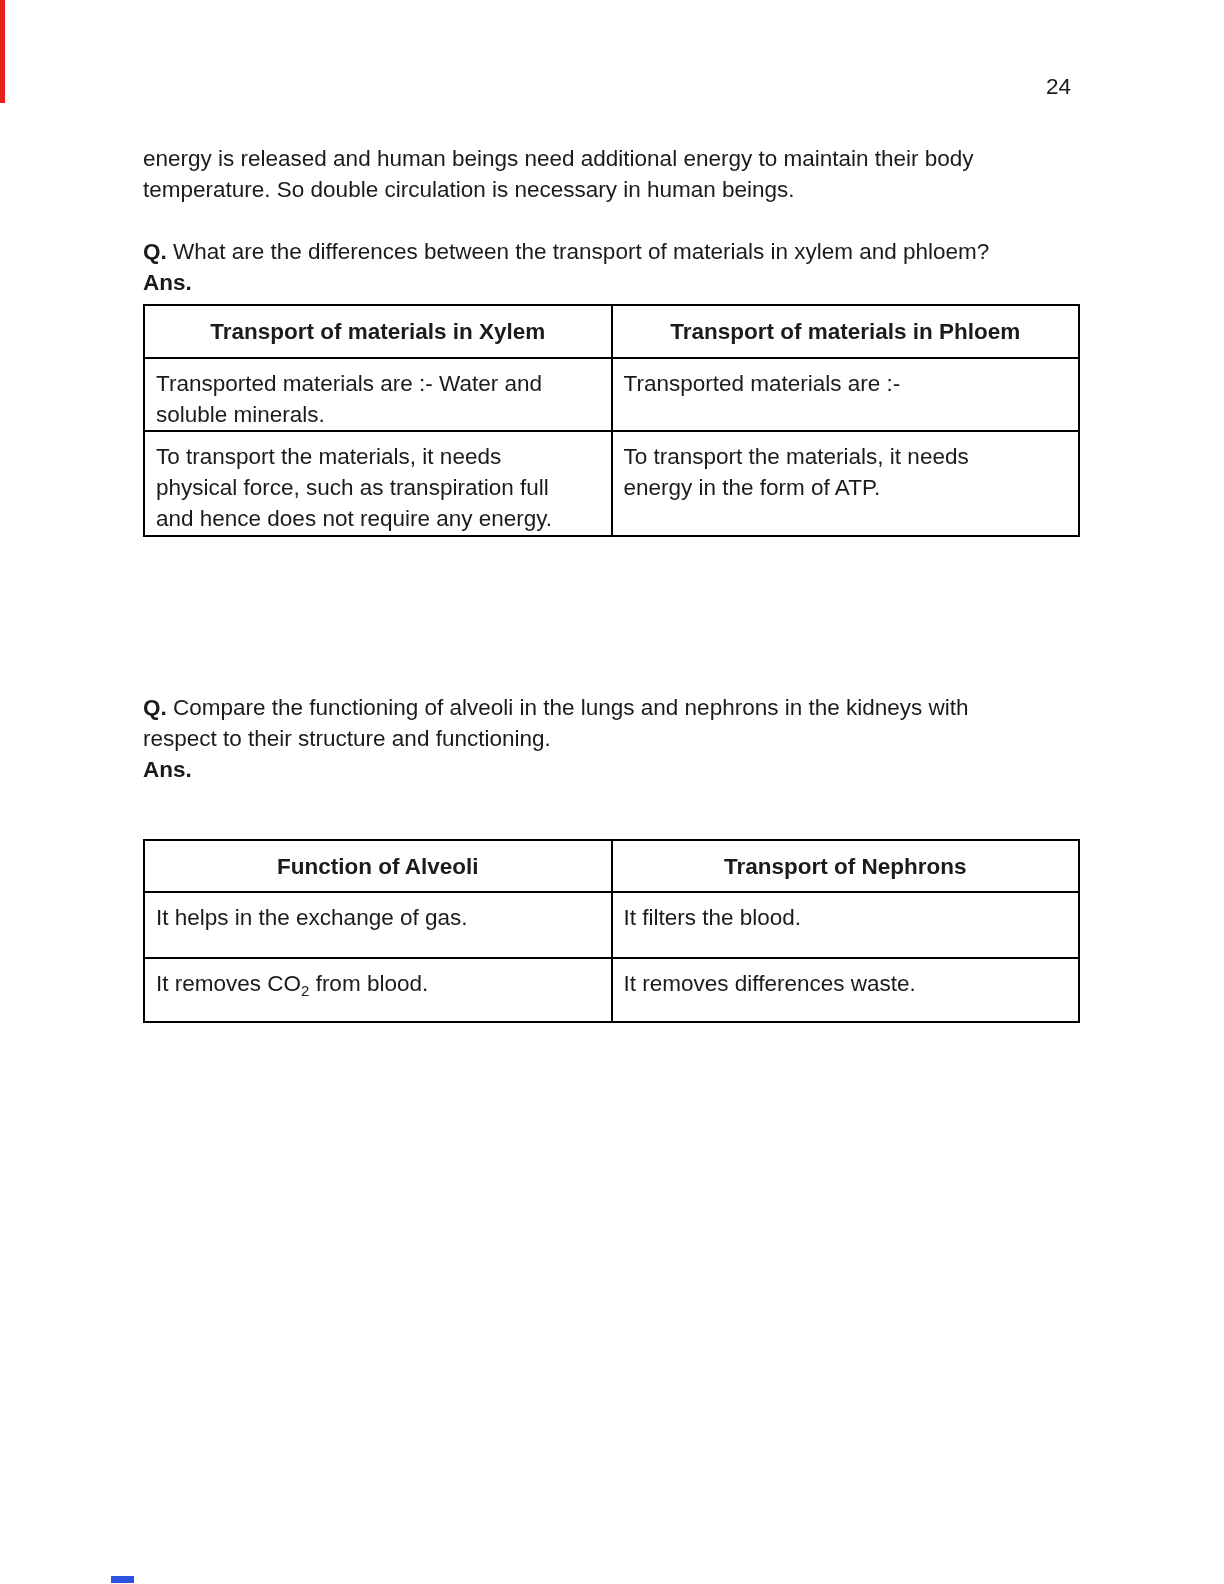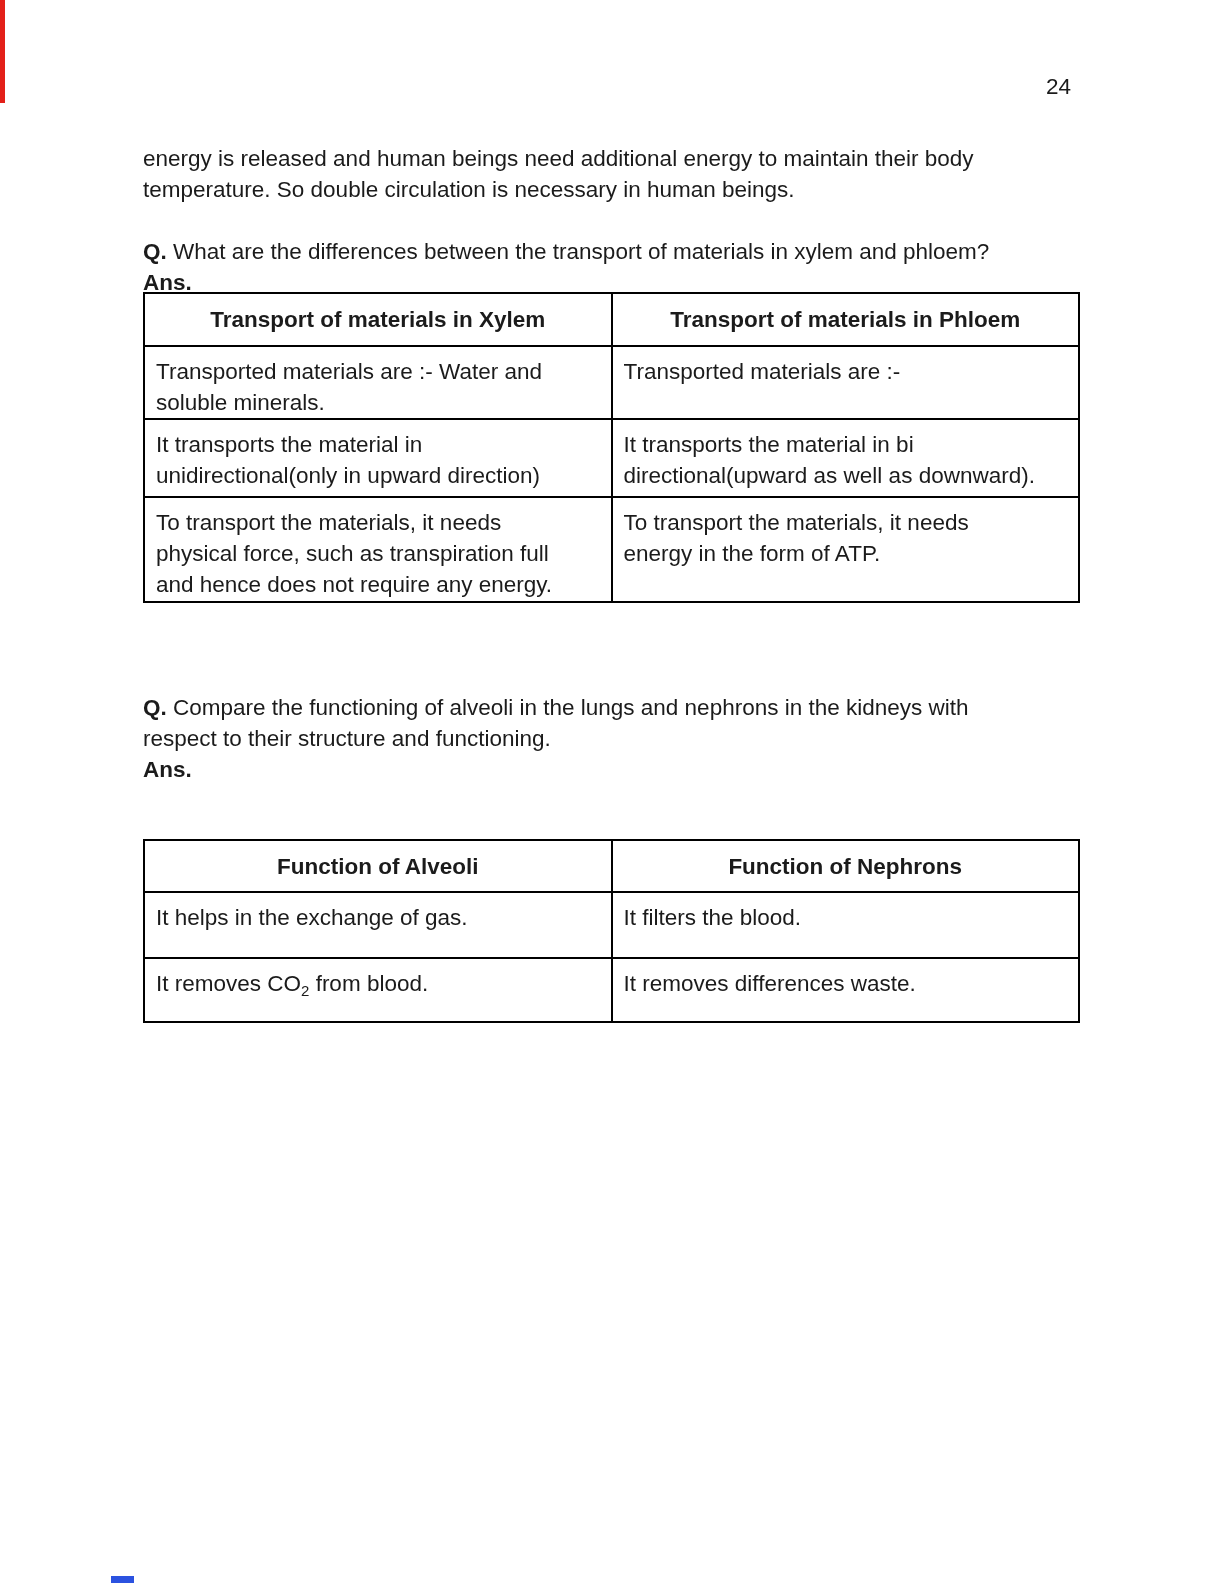--- a/index.html
+++ b/index.html
@@ -42,21 +42,21 @@
     text-align: center;
     vertical-align: middle;
     padding: 0 8px;
   }
   .qa-table td {
     vertical-align: top;
     text-align: left;
     padding: 9px 14px 0 11px;
     white-space: pre-line;
   }
-  .table-xylem { top: 292px; }
+  .table-xylem { top: 304px; }
   .table-alveoli { top: 839px; }
 
   .table-xylem tr.hdr  { height: 53px; }
   .table-xylem tr.r1   { height: 68px; }
   .table-xylem tr.r2   { height: 78px; }
   .table-xylem tr.r3   { height: 105px; }
 
   .table-alveoli tr.hdr { height: 52px; }
   .table-alveoli tr.r1  { height: 66px; }
   .table-alveoli tr.r2  { height: 64px; }
@@ -98,47 +98,41 @@
     <tbody>
         <tr class="hdr">
       <th>Transport of materials in Xylem</th>
       <th>Transport of materials in Phloem</th>
     </tr>
     <tr class="r1">
       <td>Transported materials are :- Water and
 soluble minerals.</td>
       <td>Transported materials are :-</td>
     </tr>
-    <tr class="r2">
-      <td>It transports the material in
-unidirectional(only in upward direction)</td>
-      <td>It transports the material in bi
-directional(upward as well as downward).</td>
-    </tr>
     <tr class="r3">
       <td>To transport the materials, it needs
 physical force, such as transpiration full
 and hence does not require any energy.</td>
       <td>To transport the materials, it needs
 energy in the form of ATP.</td>
     </tr>
   </tbody>
     </table>
 
   <div class="abs content qblock2">
     <div><span class="b">Q.</span> <span class="prelines">Compare the functioning of alveoli in the lungs and nephrons in the kidneys with
 respect to their structure and functioning.</span></div>
     <div class="b">Ans.</div>
   </div>
 
   <table class="qa-table table-alveoli">
     <tbody>
         <tr class="hdr">
       <th>Function of Alveoli</th>
-      <th>Function of Nephrons</th>
+      <th>Transport of Nephrons</th>
     </tr>
     <tr class="r1">
       <td>It helps in the exchange of gas.</td>
       <td>It filters the blood.</td>
     </tr>
     <tr class="r2">
       <td><span>It removes CO</span><span class="sub">2</span><span> from blood.</span></td>
       <td>It removes differences waste.</td>
     </tr>
   </tbody>

